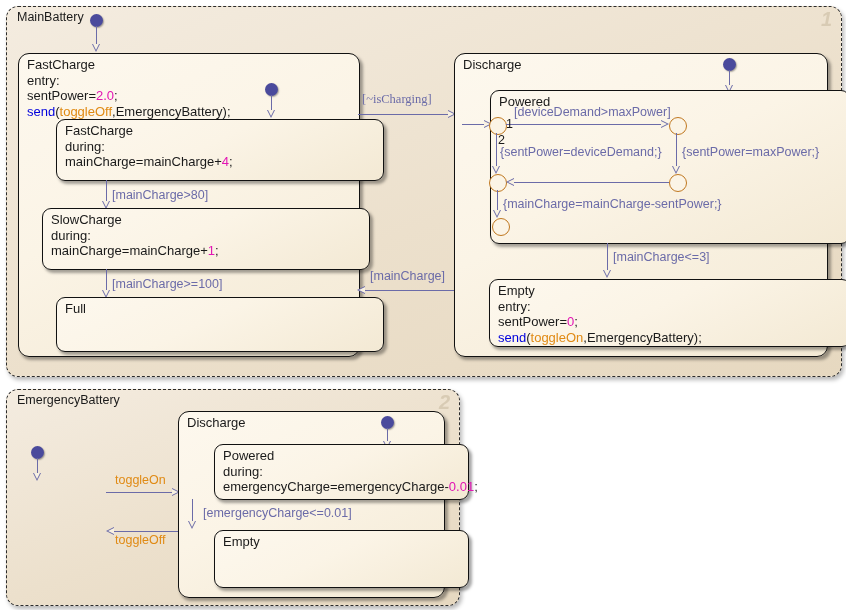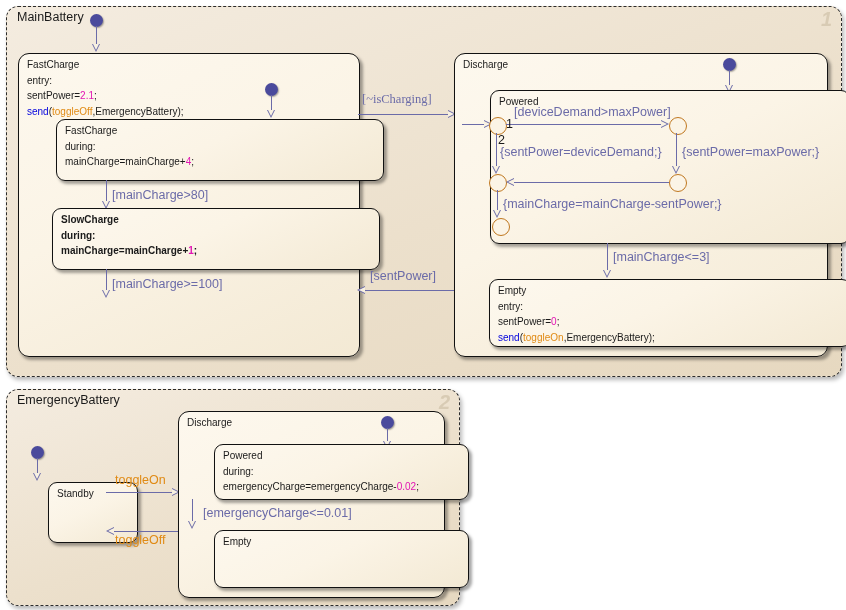--- a/index.html
+++ b/index.html
@@ -18,21 +18,21 @@
                white-space:nowrap;}
   .chart-num{position:absolute;right:9px;top:2px;font-size:20px;color:#d8cbb4;
              font-style:italic;font-weight:bold;line-height:1;}
 
   
   .state{position:absolute;border:1.6px solid #111111;border-radius:11px;
          background:linear-gradient(155deg,#fdf8ee 0%,#fbf4e6 45%,#f3e9d4 100%);
          box-shadow:2.5px 3px 3px rgba(0,0,0,.35);}
   .state.sub{border-width:1.4px;border-radius:9px;margin-left:30px;}
   .state-label{position:absolute;left:8px;top:3px;line-height:15.5px;
-               white-space:pre;font-size:10px;color:#1a1a1a;}
+               white-space:pre;font-size:13px;color:#1a1a1a;}
 
   
   .kw{color:#0000dd;}
   .ev{color:#e08a14;}
   .num{color:#e216b4;}
 
   
   .ln{position:absolute;background:#6b6ba8;}
   .ln.h{height:1.4px;}
   .ln.v{width:1.4px;}
@@ -76,54 +76,57 @@
   <div class="chart" style="left:6px;top:6px;width:834px;height:369px;">
     <div class="chart-title">MainBattery</div>
     <div class="chart-num">1</div>
   </div>
 
   <div class="dot" style="left:90px;top:14px;"></div>
   <div class="ln v" style="left:96px;top:26px;height:21px;"></div>
   <div class="ah down" style="left:92px;top:44px;"></div>
 
   <div class="state" style="left:18px;top:53px;width:340px;height:302px;">
-    <div class="state-label"><span>FastCharge</span><br><span>entry:</span><br>sentPower=<span class="num">2.1</span>;<br><span class="kw">send</span>(<span class="ev">toggleOff</span><span>,EmergencyBattery);</span>
+    <div class="state-label"><span>FastCharge</span><br><span>entry:</span><br>sentPower=<span class="num">2.0</span>;<br><span class="kw">send</span>(<span class="ev">toggleOff</span><span>,EmergencyBattery);</span>
     </div>
   </div>
 
   <div class="dot" style="left:265px;top:83px;"></div>
   <div class="ln v" style="left:271px;top:95px;height:18px;"></div>
   <div class="ah down" style="left:267px;top:110px;"></div>
 
   <div class="state sub" style="left:26px;top:119px;width:326px;height:60px;">
     <div class="state-label"><span>FastCharge</span><br><span>during:</span><br>mainCharge=mainCharge+<span class="num">4</span>;
     </div>
   </div>
 
   <div class="ln v" style="left:106px;top:180px;height:25px;"></div>
   <div class="ah down" style="left:102px;top:201px;"></div>
   <div class="tlab" style="left:112px;top:188px;">[mainCharge&gt;80]</div>
 
-  <div class="state sub" style="left:22px;top:208px;width:326px;height:60px;font-weight:bold;">
+  <div class="state sub" style="left:12px;top:208px;width:326px;height:60px;">
     <div class="state-label"><span>SlowCharge</span><br><span>during:</span><br>mainCharge=mainCharge+<span class="num">1</span>;
     </div>
   </div>
 
   <div class="ln v" style="left:106px;top:269px;height:25px;"></div>
   <div class="ah down" style="left:102px;top:290px;"></div>
   <div class="tlab" style="left:112px;top:277px;">[mainCharge&gt;=100]</div>
 
+  <div class="state sub" style="left:26px;top:297px;width:326px;height:53px;">
+    <div class="state-label">Full</div>
+  </div>
 
   <div class="ln h" style="left:358px;top:114px;width:93px;"></div>
   <div class="ah right" style="left:448px;top:110px;"></div>
   <div class="tlab" style="left:362px;top:92px;font-family:Liberation Serif, serif;">[~isCharging]</div>
 
   <div class="ln h" style="left:363px;top:290px;width:93px;"></div>
   <div class="ah left" style="left:357px;top:286px;"></div>
-  <div class="tlab" style="left:370px;top:269px;">[sentPower]</div>
+  <div class="tlab" style="left:370px;top:269px;">[mainCharge]</div>
 
   <div class="state" style="left:454px;top:53px;width:372px;height:302px;">
     <div class="state-label">Discharge</div>
   </div>
 
   <div class="dot" style="left:723px;top:58px;"></div>
   <div class="ln v" style="left:729px;top:70px;height:18px;"></div>
   <div class="ah down" style="left:725px;top:85px;"></div>
 
   <div class="state sub" style="left:460px;top:90px;width:358px;height:152px;">
@@ -171,42 +174,39 @@
 
   <div class="chart" style="left:6px;top:389px;width:452px;height:215px;">
     <div class="chart-title">EmergencyBattery</div>
     <div class="chart-num">2</div>
   </div>
 
   <div class="dot" style="left:31px;top:446px;"></div>
   <div class="ln v" style="left:37px;top:458px;height:18px;"></div>
   <div class="ah down" style="left:33px;top:473px;"></div>
 
-  <div class="state sub" style="left:18px;top:482px;width:88px;height:59px;">
-    <div class="state-label">Standby</div>
-  </div>
 
   <div class="ln h" style="left:106px;top:492px;width:70px;"></div>
   <div class="ah right" style="left:172px;top:488px;"></div>
   <div class="tlab ev" style="left:115px;top:473px;">toggleOn</div>
 
   <div class="ln h" style="left:112px;top:531px;width:66px;"></div>
   <div class="ah left" style="left:106px;top:527px;"></div>
   <div class="tlab ev" style="left:115px;top:533px;">toggleOff</div>
 
   <div class="state" style="left:178px;top:411px;width:265px;height:185px;">
     <div class="state-label">Discharge</div>
   </div>
 
   <div class="dot" style="left:381px;top:416px;"></div>
   <div class="ln v" style="left:387px;top:428px;height:16px;"></div>
   <div class="ah down" style="left:383px;top:441px;"></div>
 
   <div class="state sub" style="left:184px;top:444px;width:253px;height:54px;">
-    <div class="state-label"><span>Powered</span><br><span>during:</span><br>emergencyCharge=emergencyCharge-<span class="num">0.02</span>;
+    <div class="state-label"><span>Powered</span><br><span>during:</span><br>emergencyCharge=emergencyCharge-<span class="num">0.01</span>;
     </div>
   </div>
 
   <div class="ln v" style="left:192px;top:499px;height:26px;"></div>
   <div class="ah down" style="left:188px;top:521px;"></div>
   <div class="tlab" style="left:203px;top:506px;">[emergencyCharge&lt;=0.01]</div>
 
   <div class="state sub" style="left:184px;top:530px;width:253px;height:56px;">
     <div class="state-label">Empty</div>
   </div>

